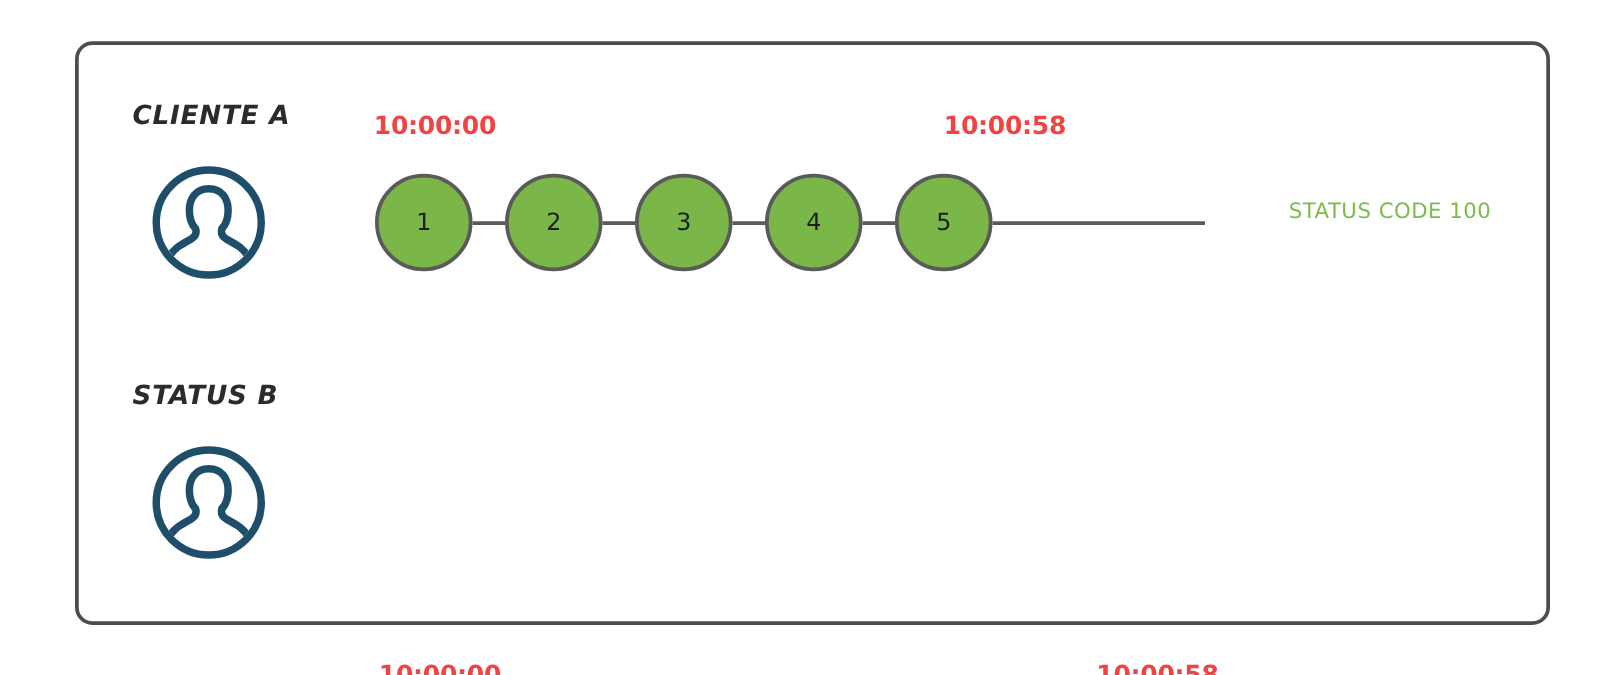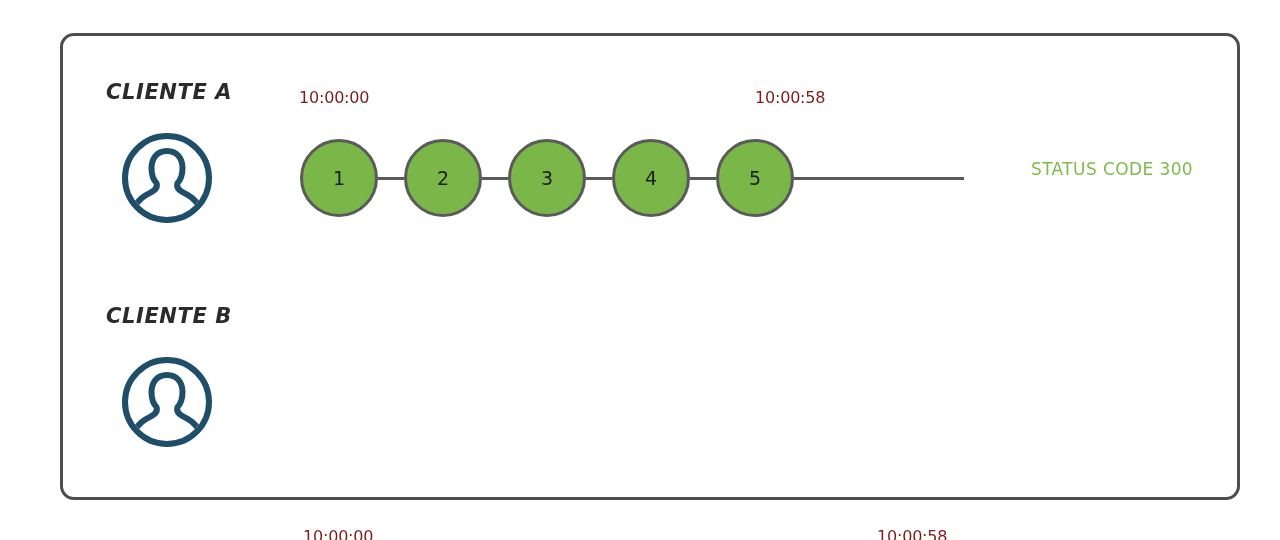--- a/index.html
+++ b/index.html
@@ -63,23 +63,23 @@
     left: 121px;
     top: 132px;
     width: 92px;
     height: 92px;
   }
 
   
   .timestamp {
     position: absolute;
     font-family: "DejaVu Sans", sans-serif;
-    font-size: 16px;
-    font-weight: 400;
-    color: #7f1d1d;
+    font-size: 20px;
+    font-weight: 700;
+    color: #ef4444;
     white-space: nowrap;
     letter-spacing: -0.2px;
   }
   .ts-a-start { left: 299px; top: 88px; }
   .ts-a-end   { left: 755px; top: 88px; }
   .ts-b-start { left: 303px; top: 303px; }
   .ts-b-end   { left: 877px; top: 303px; }
 
   
   .chain {
@@ -182,27 +182,27 @@
       <div class="connector"></div>
       <div class="node ok">3</div>
       <div class="connector"></div>
       <div class="node ok">4</div>
       <div class="connector"></div>
       <div class="node ok">5</div>
       <div class="tail"></div>
     </div>
 
     <div class="status status-a">
-      <span class="line1">STATUS CODE 300</span>
+      <span class="line1">STATUS CODE 100</span>
     </div>
   </div>
 
   <div class="row row-b">
 
-    <div class="client-label">CLIENTE B</div>
+    <div class="client-label">STATUS B</div>
 
     <div class="avatar">
       <svg width="92" height="92" viewBox="0 0 92 92">
         <circle cx="46" cy="46" r="42" fill="none" stroke="#1f4e6b" stroke-width="6"></circle>
         <clipPath id="clipB">
             <circle cx="46" cy="46" r="39"></circle>
           </clipPath>
         <g clip-path="url(#clipB)" fill="none" stroke="#1f4e6b" stroke-width="6" stroke-linecap="round" stroke-linejoin="round">
           <path d="M46 19 C35.5 19 30.5 27 30.5 36 C30.5 44 33 48.5 35.5 51
                    C36.5 54.5 35 57.5 31.5 59.5

